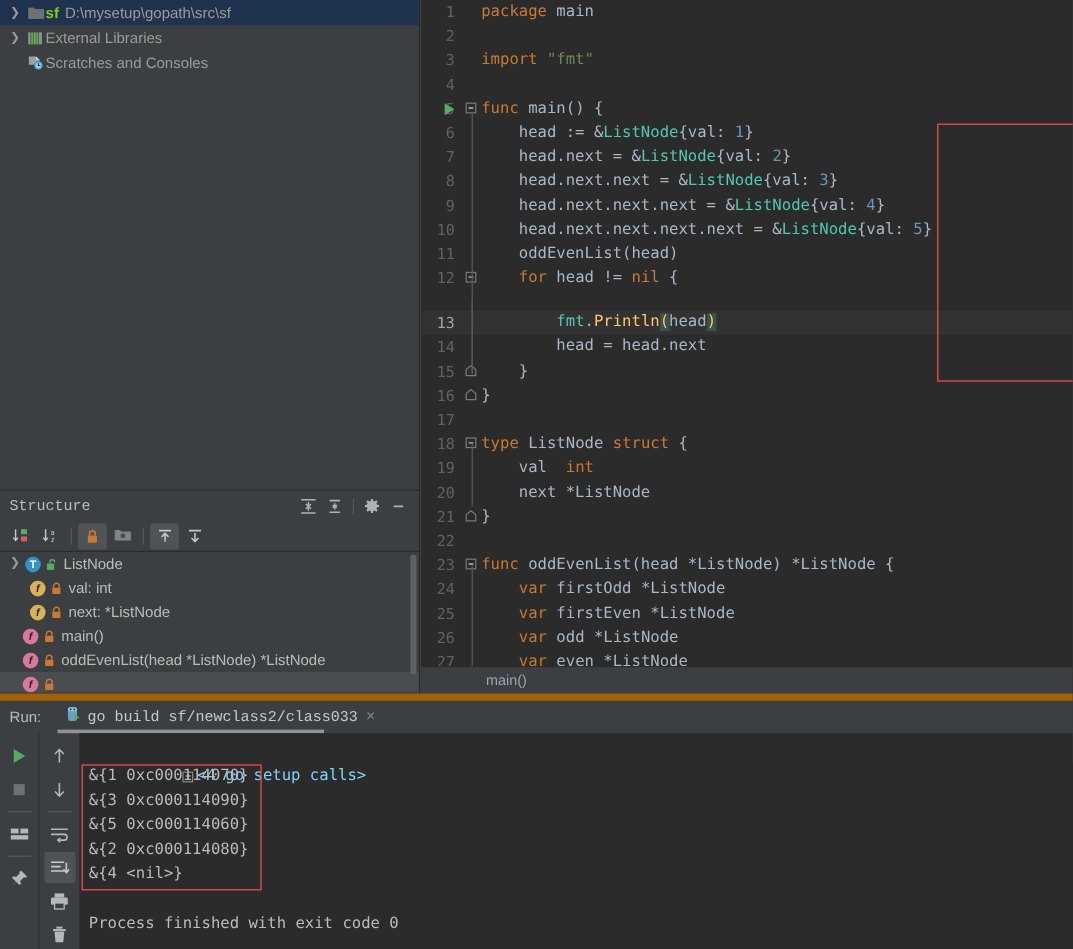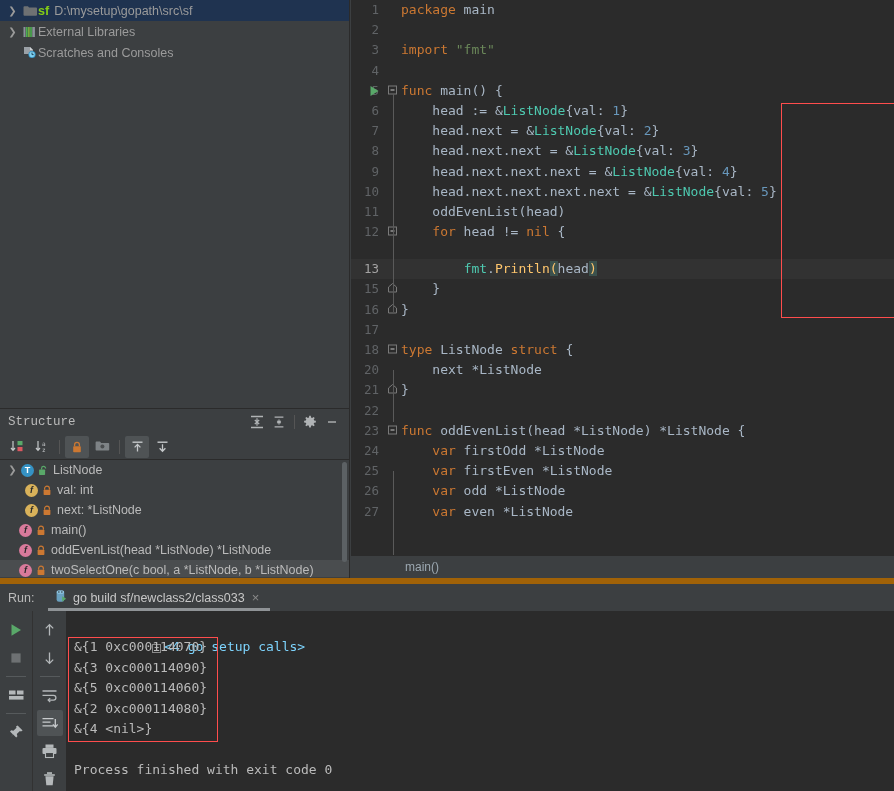--- a/index.html
+++ b/index.html
@@ -112,21 +112,21 @@
     font-size: 12px; color: #9ba7b0; border-top: 1px solid #2b2b2b;
   }
 
   
   .run-panel {
     position: absolute; left: 0; top: 578px; width: 894px; height: 213px;
     background: #3c3f41; border-top: 6px solid #a16207;
   }
   .run-tabbar { height: 27px; display: flex; align-items: center; position: relative; }
   .run-label { padding-left: 8px; width: 48px; font-size: 12.5px; color: #bbbbbb; }
-  .run-tab { display: flex; align-items: center; height: 27px; padding: 0 4px 0 6px; position: relative; }
+  .run-tab { display: flex; align-items: center; height: 27px; padding: 0 4px 0 6px; position: relative; font-family: Liberation Mono, monospace; }
   .run-tab .tabtext { font-size: 12.5px; color: #c8c8c8; margin-left: 5px; }
   .tab-close { margin-left: 7px; color: #8a8a8a; font-size: 13px; line-height: 1; }
   .tab-underline { position: absolute; left: 48px; bottom: 0; width: 222px; height: 3px; background: #8f9396; }
   .run-body { position: relative; height: 186px; display: flex; }
   .run-tools-left {
     width: 33px; height: 186px; display: flex; flex-direction: column;
     align-items: center; padding-top: 6px; gap: 2px; border-right: 1px solid #323232;
   }
   .run-tools-right {
     width: 33px; height: 186px; display: flex; flex-direction: column;
@@ -335,21 +335,20 @@
         </div>
 
         <div class="struct-row lastsel" style="padding-left:19px">
           <span class="badge func">f</span>
           <span class="lockico">
             <svg width="10" height="11" viewBox="0 0 10 11">
               <path d="M2.6 4.8V3.5a2.4 2.4 0 0 1 4.8 0v1.3" stroke="#cc7832" stroke-width="1.2" fill="none"></path>
               <rect x="1.6" y="4.7" width="6.8" height="5.3" rx="0.7" fill="#cc7832"></rect>
             </svg>
           </span>
-          <span>twoSelectOne(c bool, a *ListNode, b *ListNode)</span>
         </div>
 
         <div class="struct-scroll"></div>
       </div>
     </div>
 
     <div class="editor">
       <div class="code-scroll">
         <div class="code-table" id="code-table">
             <div class="cline"><span class="gutter-num">1</span><span class="codetext"><span class="kw">package</span><span class="ident"> main</span></span></div>
@@ -366,31 +365,33 @@
             <div class="cline"><span class="gutter-num">7</span><span class="codetext"><span class="ident">    head.next = &amp;</span><span class="type">ListNode</span><span class="ident">{val: </span><span class="num">2</span><span class="ident">}</span></span></div>
             <div class="cline"><span class="gutter-num">8</span><span class="codetext"><span class="ident">    head.next.next = &amp;</span><span class="type">ListNode</span><span class="ident">{val: </span><span class="num">3</span><span class="ident">}</span></span></div>
             <div class="cline"><span class="gutter-num">9</span><span class="codetext"><span class="ident">    head.next.next.next = &amp;</span><span class="type">ListNode</span><span class="ident">{val: </span><span class="num">4</span><span class="ident">}</span></span></div>
             <div class="cline"><span class="gutter-num">10</span><span class="codetext"><span class="ident">    head.next.next.next.next = &amp;</span><span class="type">ListNode</span><span class="ident">{val: </span><span class="num">5</span><span class="ident">}</span></span></div>
             <div class="cline"><span class="gutter-num">11</span><span class="codetext"><span class="ident">    oddEvenList(head)</span></span></div>
             <div class="cline"><span class="gutter-num">12</span><span class="foldmark"><svg width="11" height="20" viewBox="0 0 11 20">
                   <rect x="1.5" y="5" width="8" height="8" fill="none" stroke="#7a7a7a"></rect>
                   <path d="M3.5 9h4" stroke="#bbb" stroke-width="1.1"></path>
                 </svg></span><span class="codetext"><span class="ident">    </span><span class="kw">for</span><span class="ident"> head != </span><span class="kw">nil</span><span class="ident"> {</span></span></div>
             <div class="cline hl"><span class="gutter-num">13</span><span class="codetext"><span class="ident">        </span><span class="pkg">fmt</span><span class="ident">.</span><span class="fn">Println</span><span class="brace-hl">(</span><span class="ident">head</span><span class="brace-hl">)</span></span></div>
+            <div class="cline"><span class="gutter-num">14</span><span class="codetext"><span class="ident">        head = head.next</span></span></div>
             <div class="cline"><span class="gutter-num">15</span><span class="foldmark"><svg width="11" height="20" viewBox="0 0 11 20">
                   <path d="M1.5 13V8l4-3.4L9.5 8v5z" fill="none" stroke="#7a7a7a"></path>
                 </svg></span><span class="codetext"><span class="ident">    }</span></span></div>
             <div class="cline"><span class="gutter-num">16</span><span class="foldmark"><svg width="11" height="20" viewBox="0 0 11 20">
                   <path d="M1.5 13V8l4-3.4L9.5 8v5z" fill="none" stroke="#7a7a7a"></path>
                 </svg></span><span class="codetext"><span class="ident">}</span></span></div>
             <div class="cline"><span class="gutter-num">17</span><span class="codetext"></span></div>
             <div class="cline"><span class="gutter-num">18</span><span class="foldmark"><svg width="11" height="20" viewBox="0 0 11 20">
                   <rect x="1.5" y="5" width="8" height="8" fill="none" stroke="#7a7a7a"></rect>
                   <path d="M3.5 9h4" stroke="#bbb" stroke-width="1.1"></path>
                 </svg></span><span class="codetext"><span class="kw">type</span><span class="ident"> ListNode </span><span class="kw">struct</span><span class="ident"> {</span></span></div>
+            <div class="cline"><span class="gutter-num">19</span><span class="codetext"><span class="ident">    val  </span><span class="kw">int</span></span></div>
             <div class="cline"><span class="gutter-num">20</span><span class="codetext"><span class="ident">    next *ListNode</span></span></div>
             <div class="cline"><span class="gutter-num">21</span><span class="foldmark"><svg width="11" height="20" viewBox="0 0 11 20">
                   <path d="M1.5 13V8l4-3.4L9.5 8v5z" fill="none" stroke="#7a7a7a"></path>
                 </svg></span><span class="codetext"><span class="ident">}</span></span></div>
             <div class="cline"><span class="gutter-num">22</span><span class="codetext"></span></div>
             <div class="cline"><span class="gutter-num">23</span><span class="foldmark"><svg width="11" height="20" viewBox="0 0 11 20">
                   <rect x="1.5" y="5" width="8" height="8" fill="none" stroke="#7a7a7a"></rect>
                   <path d="M3.5 9h4" stroke="#bbb" stroke-width="1.1"></path>
                 </svg></span><span class="codetext"><span class="kw">func</span><span class="ident"> oddEvenList(head *ListNode) *ListNode {</span></span></div>
             <div class="cline"><span class="gutter-num">24</span><span class="codetext"><span class="ident">    </span><span class="kw">var</span><span class="ident"> firstOdd *ListNode</span></span></div>

